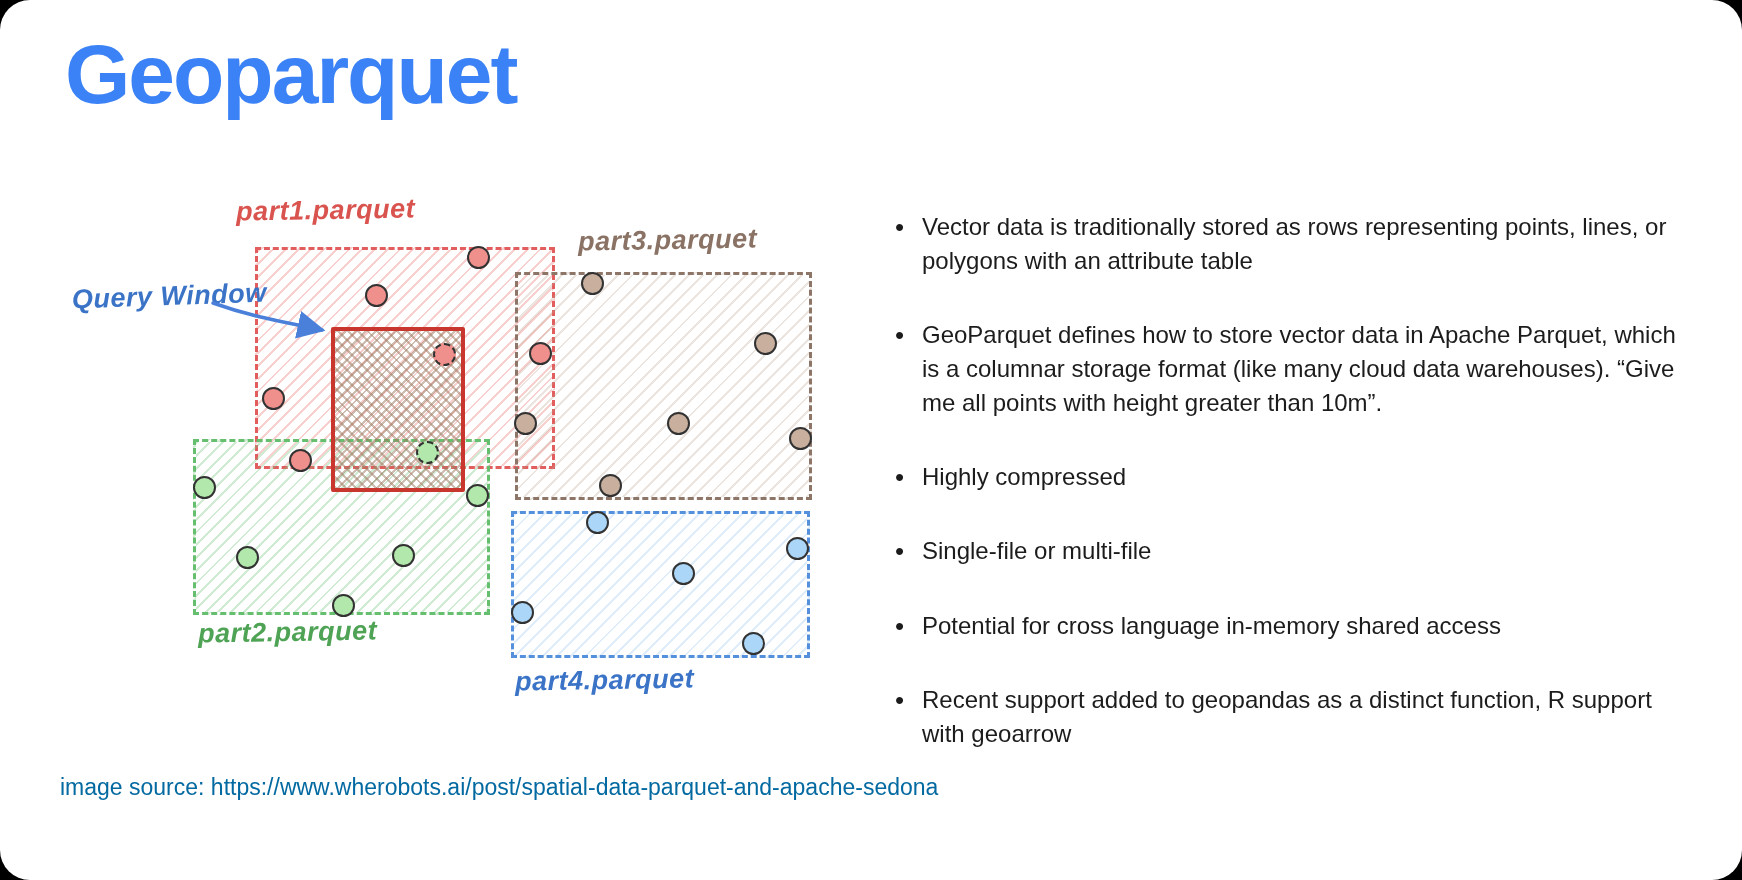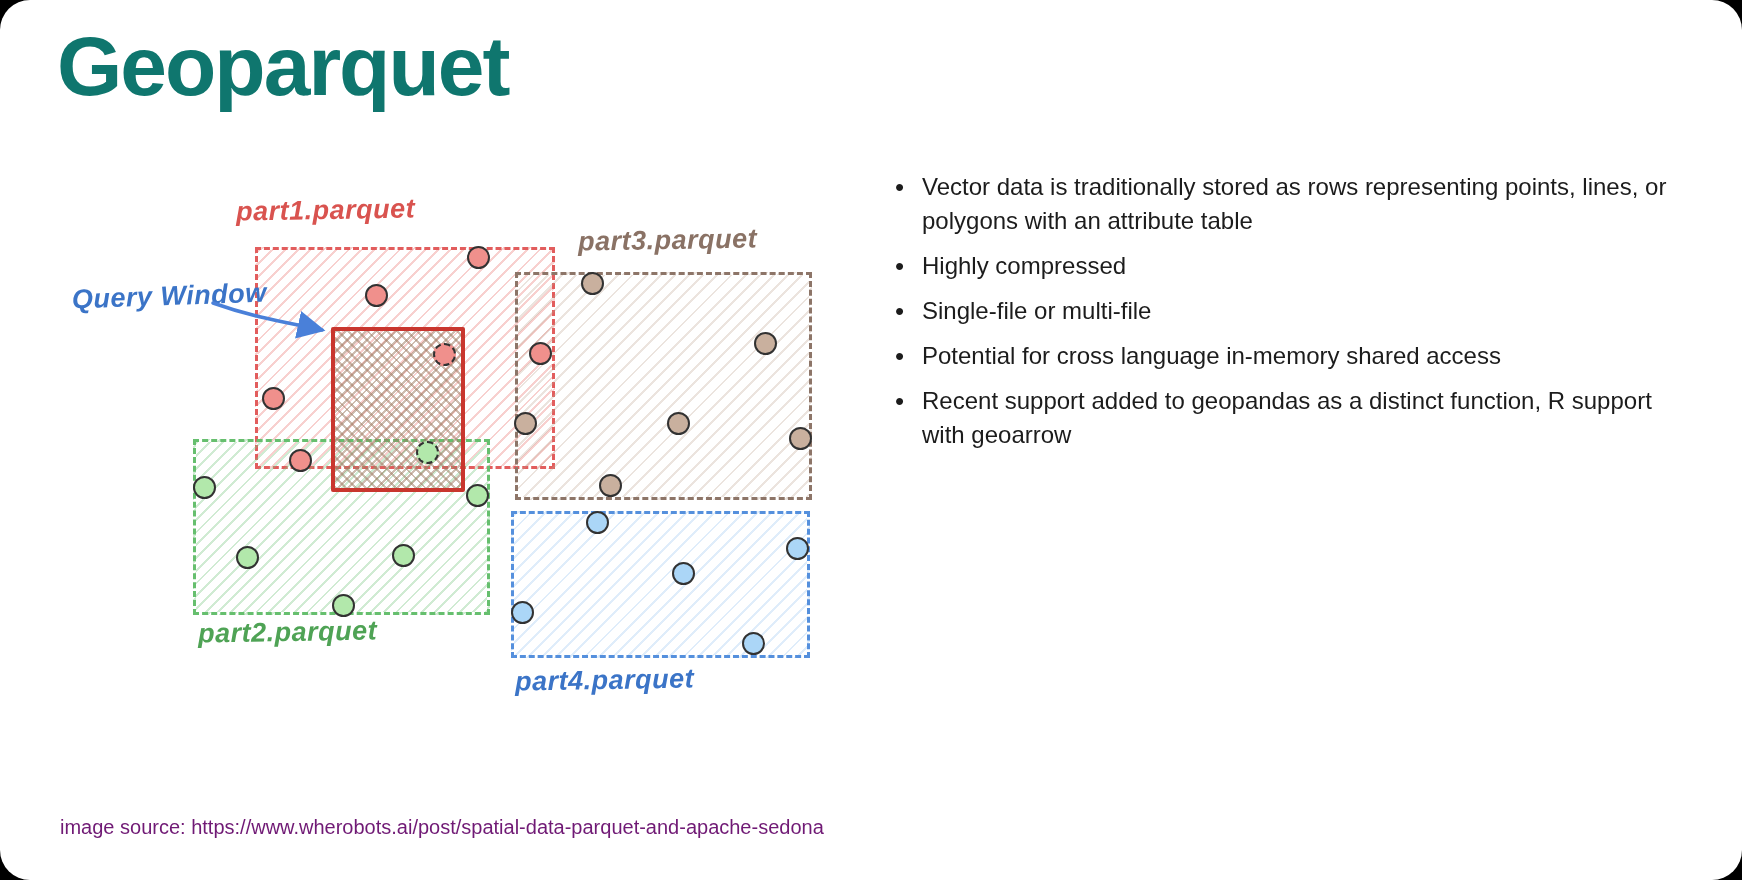--- a/index.html
+++ b/index.html
@@ -7,22 +7,22 @@
     position: absolute; left: 0; top: 0;
     width: 1742px; height: 880px;
     background: #ffffff;
     border-radius: 30px;
     overflow: hidden;
     font-family: "Liberation Sans", sans-serif;
   }
   .title {
     position: absolute; left: 57px; top: 18px;
     font-size: 84px; font-weight: 700;
-    color: #0f766e; letter-spacing: -2px;
-    margin: 0; line-height: 1.15;
+    color: #3b82f6; letter-spacing: -2px;
+    margin: 8px; line-height: 1.15;
   }
   
   .diagram {
     position: absolute; left: 50px; top: 165px;
     width: 800px; height: 560px;
   }
   .partition {
     position: absolute;
     border: 3px dashed;
     box-sizing: border-box;
@@ -60,36 +60,37 @@
     box-sizing: border-box;
     z-index: 5;
   }
   .dot.dashed { border-style: dashed; }
   .arrow-svg {
     position: absolute; left: 0; top: 0;
     width: 800px; height: 560px;
     z-index: 6; pointer-events: none;
   }
   .caption {
-    position: absolute; left: 60px; top: 816px;
-    font-size: 20px; color: #701a75;
+    position: absolute; left: 60px; top: 774px;
+    font-size: 23px; color: #0369a1;
   }
   
   .bullets {
     position: absolute; left: 893px; top: 170px;
     width: 795px;
     margin: 0; padding: 0;
     list-style: none;
     font-size: 24px; line-height: 1.42;
     color: #1c1c1c;
   }
   .bullets li {
     position: relative;
     padding-left: 29px;
     margin-bottom: 11px;
+    margin-top: 40px;
   }
   .bullets li::before {
     content: "\2022";
     position: absolute; left: 2px; top: -1px;
     font-size: 26px; color: #1c1c1c;
   }
   .link { color: #4a80d9; text-decoration: none; }
 </style>
 </head>
 <body>
@@ -143,19 +144,20 @@
       <div class="dot" style="left: 735.5px; top: 371.5px; background: rgb(171, 214, 247);"></div>
       <div class="dot" style="left: 621.5px; top: 396.5px; background: rgb(171, 214, 247);"></div>
       <div class="dot" style="left: 460.5px; top: 435.5px; background: rgb(171, 214, 247);"></div>
       <div class="dot" style="left: 691.5px; top: 466.5px; background: rgb(171, 214, 247);"></div>
     </div>
 
   <div class="caption">image source: https://www.wherobots.ai/post/spatial-data-parquet-and-apache-sedona</div>
 
   <ul class="bullets">
     <li>Vector data is traditionally stored as rows representing points, lines, or polygons with an attribute table</li>
+    <li>GeoParquet defines how to store vector data in Apache Parquet, which is a columnar storage format (like many cloud data warehouses). “Give me all points with height greater than 10m”.</li>
     <li>Highly compressed</li>
     <li>Single-file or multi-file</li>
     <li>Potential for cross language in-memory shared access</li>
     <li>Recent support added to geopandas as a distinct function, R support with geoarrow</li>
   </ul>
 
 </div>
 
 </body></html>

